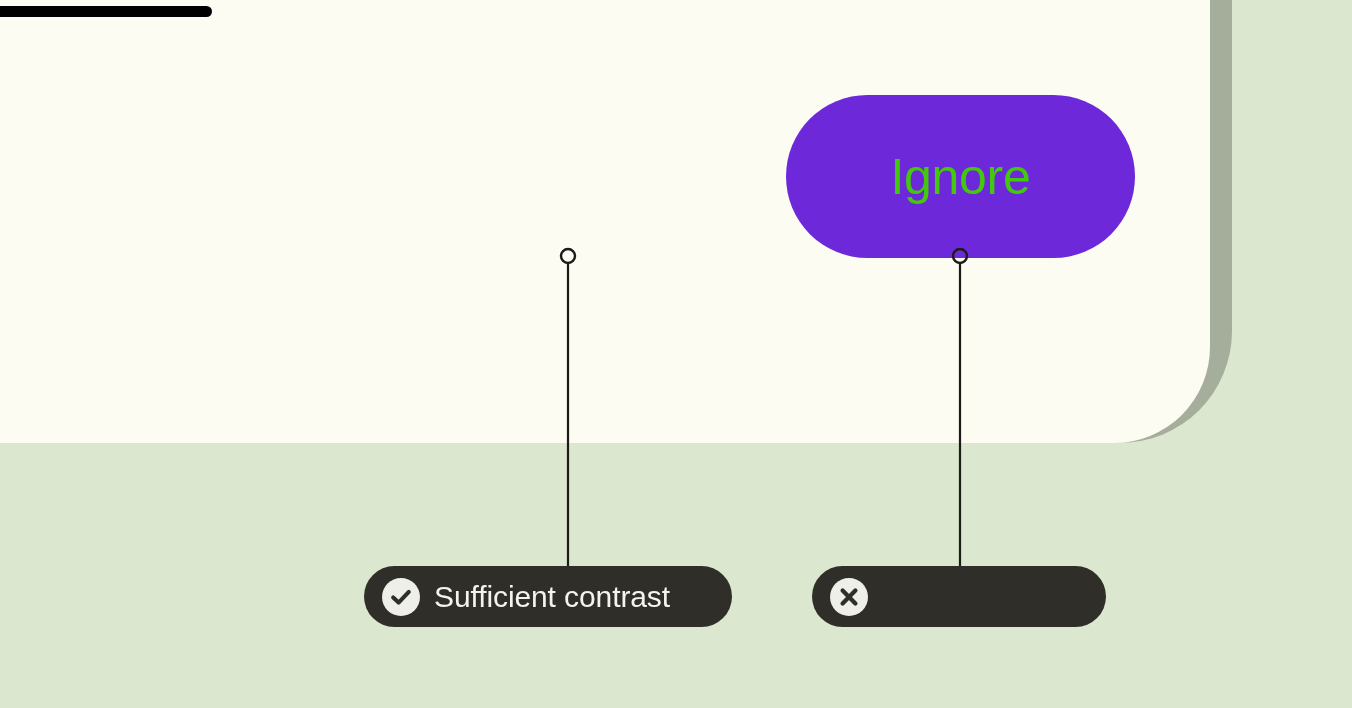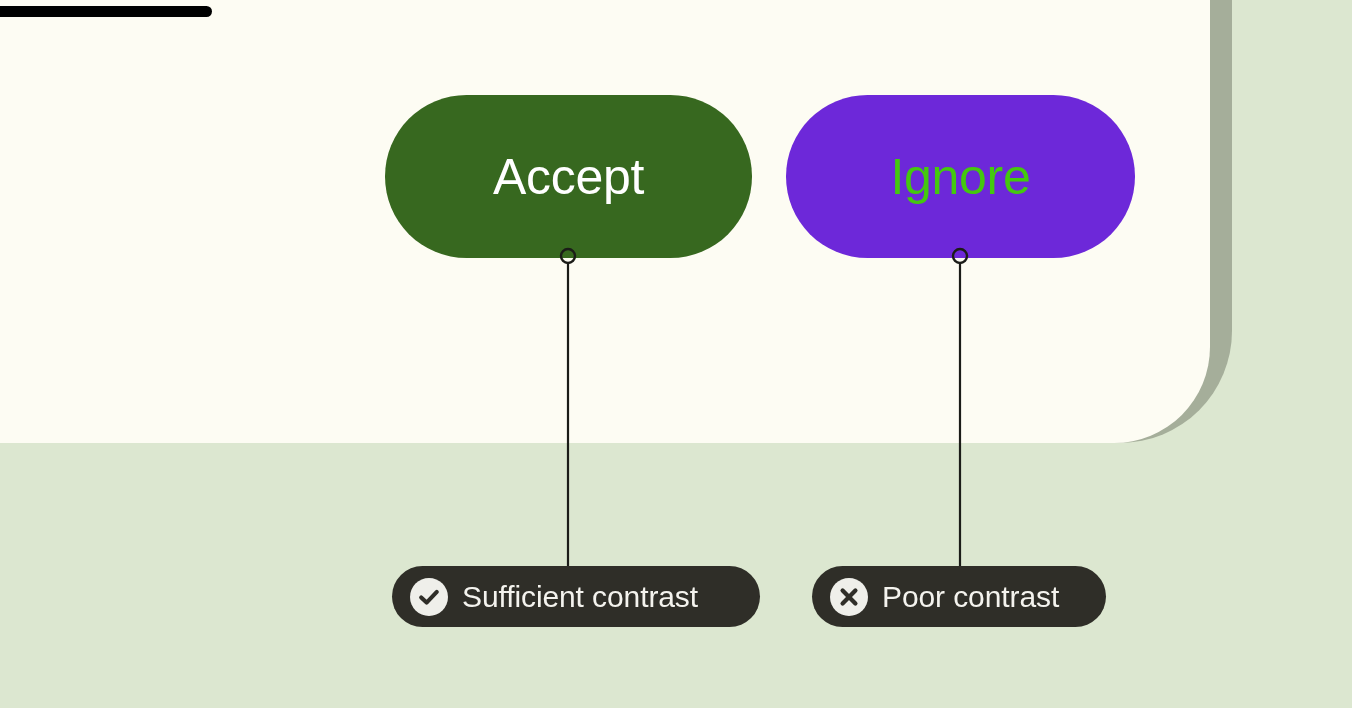--- a/index.html
+++ b/index.html
@@ -102,21 +102,21 @@
     height: 61px;
     background: #2f2e28;
     border-radius: 31px;
     display: flex;
     align-items: center;
     padding: 0 28px 0 18px;
     box-sizing: border-box;
     gap: 14px;
   }
   .badge-sufficient {
-    left: 392px;
+    left: 364px;
     top: 566px;
     width: 368px;
     text-align: center;
   }
   .badge-poor {
     left: 812px;
     top: 566px;
     width: 294px;
   }
   .badge-icon {
@@ -138,23 +138,20 @@
 <body>
 
 <div id="stage">
 
   <div class="device-frame"></div>
   <div class="device-screen">
 
     <div class="home-indicator"></div>
   </div>
 
-  <div class="btn btn-accept">
-    <span>Accept</span>
-  </div>
 
   <div class="btn btn-ignore">
     <span>Ignore</span>
   </div>
 
   <svg class="callout-svg" viewBox="0 0 1352 708">
     <line x1="568" y1="262" x2="568" y2="568" stroke="#1b1c18" stroke-width="2.2"></line>
     <circle cx="568" cy="256" r="7" fill="none" stroke="#1b1c18" stroke-width="2.4"></circle>
 
     <line x1="960" y1="262" x2="960" y2="568" stroke="#1b1c18" stroke-width="2.2"></line>
@@ -167,16 +164,15 @@
       <path d="M11.2 19.4 L16.6 24.6 L26.8 13.9" fill="none" stroke="#2f2e28" stroke-width="4.1" stroke-linecap="round" stroke-linejoin="round"></path>
     </svg>
     <span class="badge-label">Sufficient contrast</span>
   </div>
 
   <div class="badge badge-poor">
     <svg class="badge-icon" viewBox="0 0 38 38">
       <circle cx="19" cy="19" r="19" fill="#efefea"></circle>
       <path d="M12.6 12.6 L25.4 25.4 M25.4 12.6 L12.6 25.4" fill="none" stroke="#2f2e28" stroke-width="4.3" stroke-linecap="round"></path>
     </svg>
-    <span class="badge-label">Poor contrast</span>
   </div>
 
 </div>
 
 </body></html>

